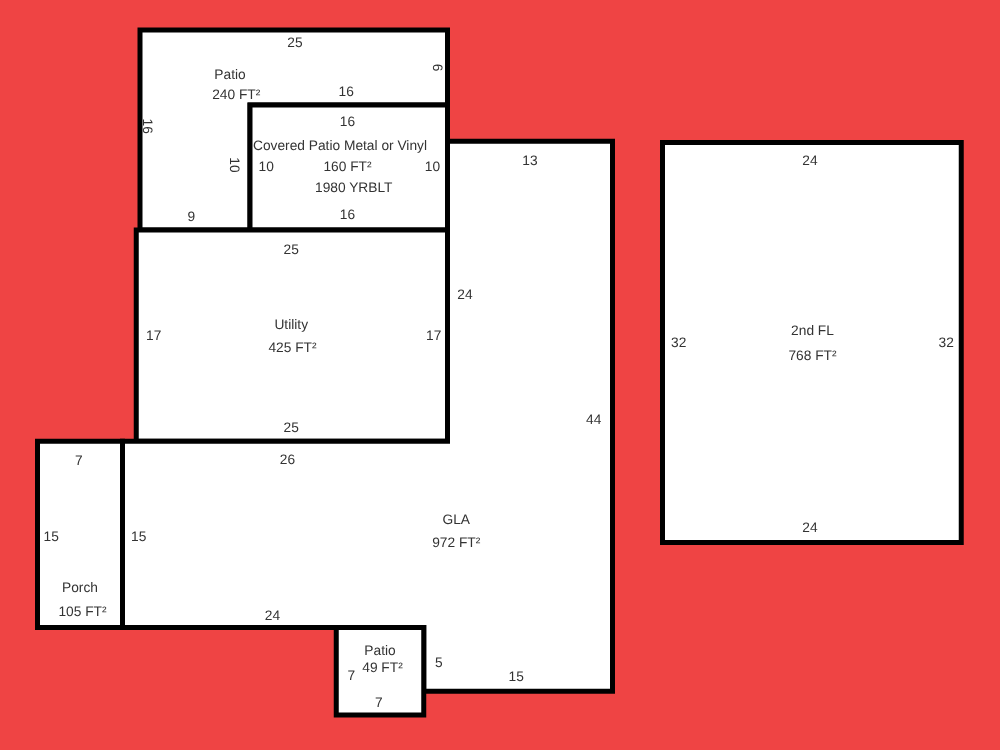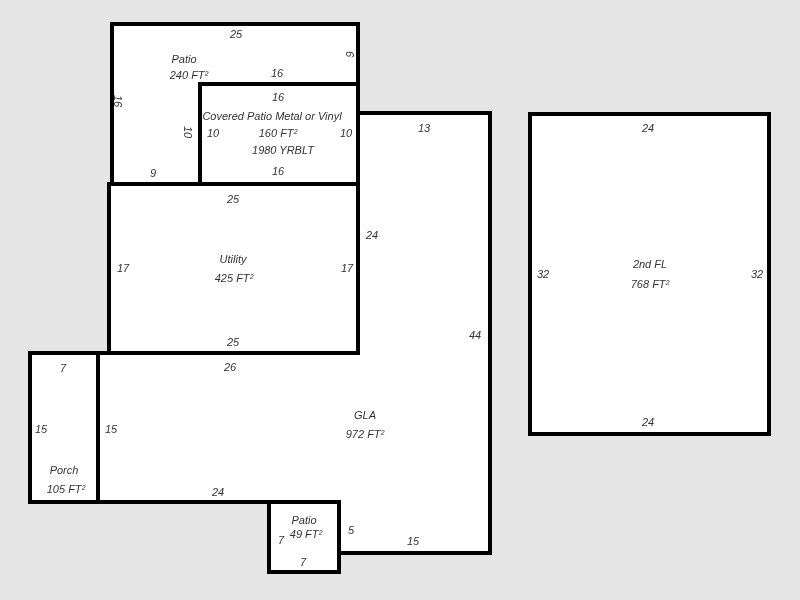--- a/index.html
+++ b/index.html
@@ -4,23 +4,22 @@
 <style>
   html, body {
     margin: 0;
     padding: 0;
     background: #ffffff;
   }
   .sketch-page {
     position: relative;
     width: 800px;
     height: 600px;
-    background: #e5e5e5;
+    background: #ef4444;
     overflow: hidden;
-    font-style: italic;
   }
   svg.sketch {
     display: block;
     width: 800px;
     height: 600px;
   }
   svg.sketch polygon {
     fill: #ffffff;
     stroke: #000000;
     stroke-linejoin: miter;

